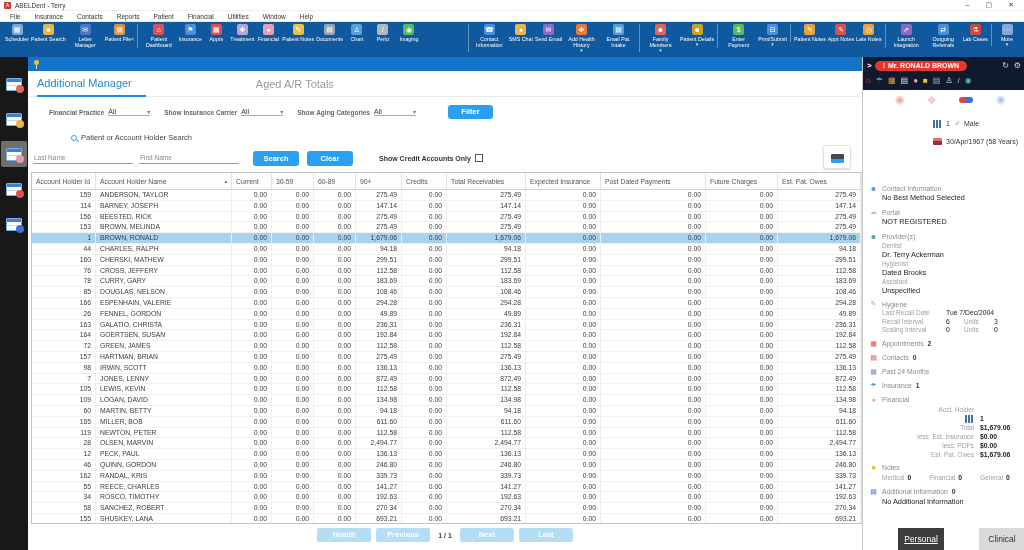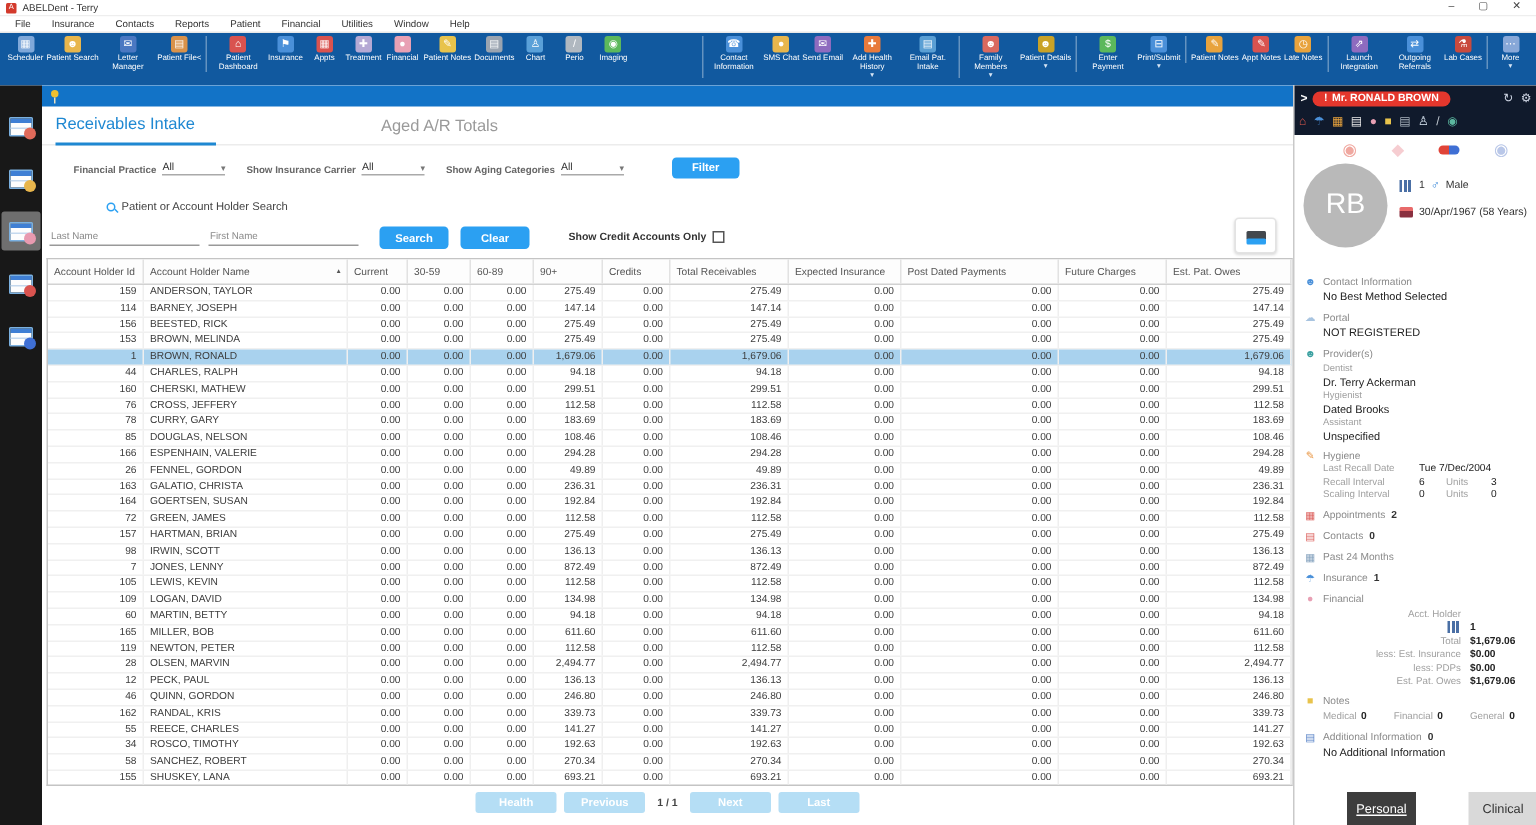--- a/index.html
+++ b/index.html
@@ -336,21 +336,21 @@
         </span>
       </div>
     </div>
 
   <div class="main">
     <div class="bluestrip">
       <span class="pin-icon"></span>
     </div>
 
     <div class="tabs">
-      <div class="tab active">Receivables Intake</div>
+      <div class="tab active">Additional Manager</div>
       <div class="tab">Aged A/R Totals</div>
     </div>
 
     <div class="filterrow">
       <div class="f-group">
         <span class="f-label">Financial Practice</span>
         <span class="f-value">
             <span>All</span>
             <span class="f-caret">▾</span>
           </span>
@@ -898,21 +898,20 @@
         </div>
     </div>
 
     <div class="quick-icons">
         <span class="q-ic" style="color: rgb(240, 168, 160);">◉</span>
         <span class="q-ic" style="color: rgb(246, 205, 209);">◆</span>
         <span class="capsule"></span>
         <span class="q-ic" style="color: rgb(185, 199, 232);">◉</span>
       </div>
 
-    <div class="avatar">RB</div>
     <div class="pt-info">
       <div class="pt-line">
         <span class="barcode"></span>
         <span>1</span>
         <span class="male-icon">♂</span>
         <span>Male</span>
       </div>
       <div class="pt-line">
         <span class="cake-icon"></span>
         <span>30/Apr/1967 (58 Years)</span>

